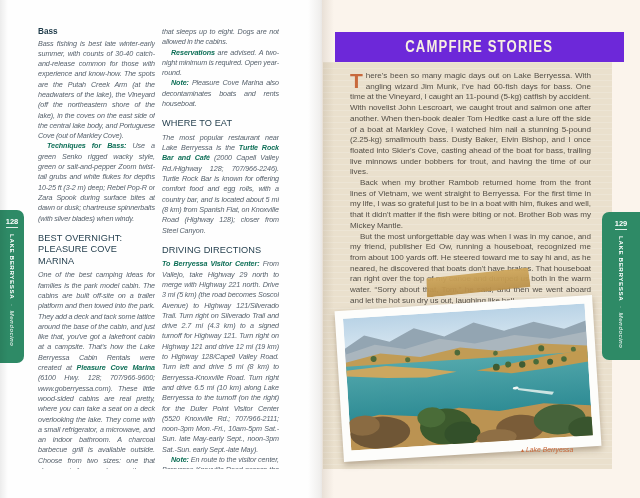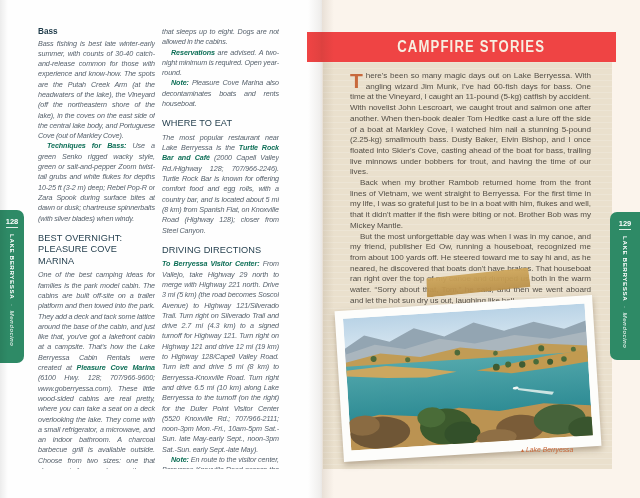--- a/index.html
+++ b/index.html
@@ -22,31 +22,31 @@
   .body-text{font-size:7.2px;line-height:10.3px;letter-spacing:-0.1px;word-spacing:-0.3px;
              color:#57626d;text-align:justify;margin:0;font-style:italic;}
   .indent{text-indent:9px;}
   .h-small{font-size:8.2px;font-weight:700;color:#1e3a49;margin:0 0 2.5px 0;}
   .h-section{font-size:9.2px;font-weight:400;color:#1e3a49;margin:9px 0 3px 0;line-height:11.5px;letter-spacing:.1px;}
   .page-left .b{font-weight:700;color:#0e6f57;margin-top:18px;}
 
   
   .tab{position:absolute;background:#2e8a66;color:#fff;display:flex;flex-direction:column;align-items:center;}
   .tab-left{left:0;top:210px;width:24px;height:153px;border-radius:0 7px 7px 0;}
-  .tab-right{right:0;top:212px;width:30px;height:148px;border-radius:7px 0 0 7px;align-items:center;}
+  .tab-right{right:0;top:212px;width:38px;height:148px;border-radius:7px 0 0 7px;align-items:center;}
   .tab-num{font-size:7.5px;font-weight:700;margin-top:7px;padding-bottom:1px;
            border-bottom:1px solid rgba(255,255,255,.85);}
   .tab-vert{writing-mode:vertical-rl;margin-top:6px;font-size:6.2px;letter-spacing:.6px;white-space:nowrap;}
   .tab-title{font-weight:700;}
   .tab-sep{margin:2px 0;}
   .tab-chapter{font-style:italic;}
 
   
-  .banner{position:absolute;left:307px;top:32px;width:289px;height:30px;background:#ef4444;
-          display:flex;align-items:center;justify-content:center;padding-left:20px;}
+  .banner{position:absolute;left:335px;top:32px;width:289px;height:30px;background:#6d28d9;
+          display:flex;align-items:center;justify-content:center;}
   .banner-title{color:#f7efe2;font-size:16px;font-weight:700;letter-spacing:1.4px;
                 transform:scaleX(.82);white-space:nowrap;}
   .story-box{position:absolute;left:323px;top:62px;width:289px;height:407px;background:#eae0cd;
              background-image:repeating-linear-gradient(180deg,rgba(255,255,255,.16) 0px,rgba(255,255,255,.16) 1px,rgba(0,0,0,0) 1px,rgba(0,0,0,0) 6px);}
   .story{position:absolute;left:27px;top:9px;width:241px;color:#544f47;}
   .story p{font-size:8.1px;line-height:10.7px;letter-spacing:-0.05px;word-spacing:-0.2px;
            text-align:justify;margin:0;}
   .story p.indent{text-indent:10px;}
   .drop-cap{float:left;font-size:21px;line-height:18px;font-weight:700;color:#c8693c;
             padding:1px 3px 0 0;}

